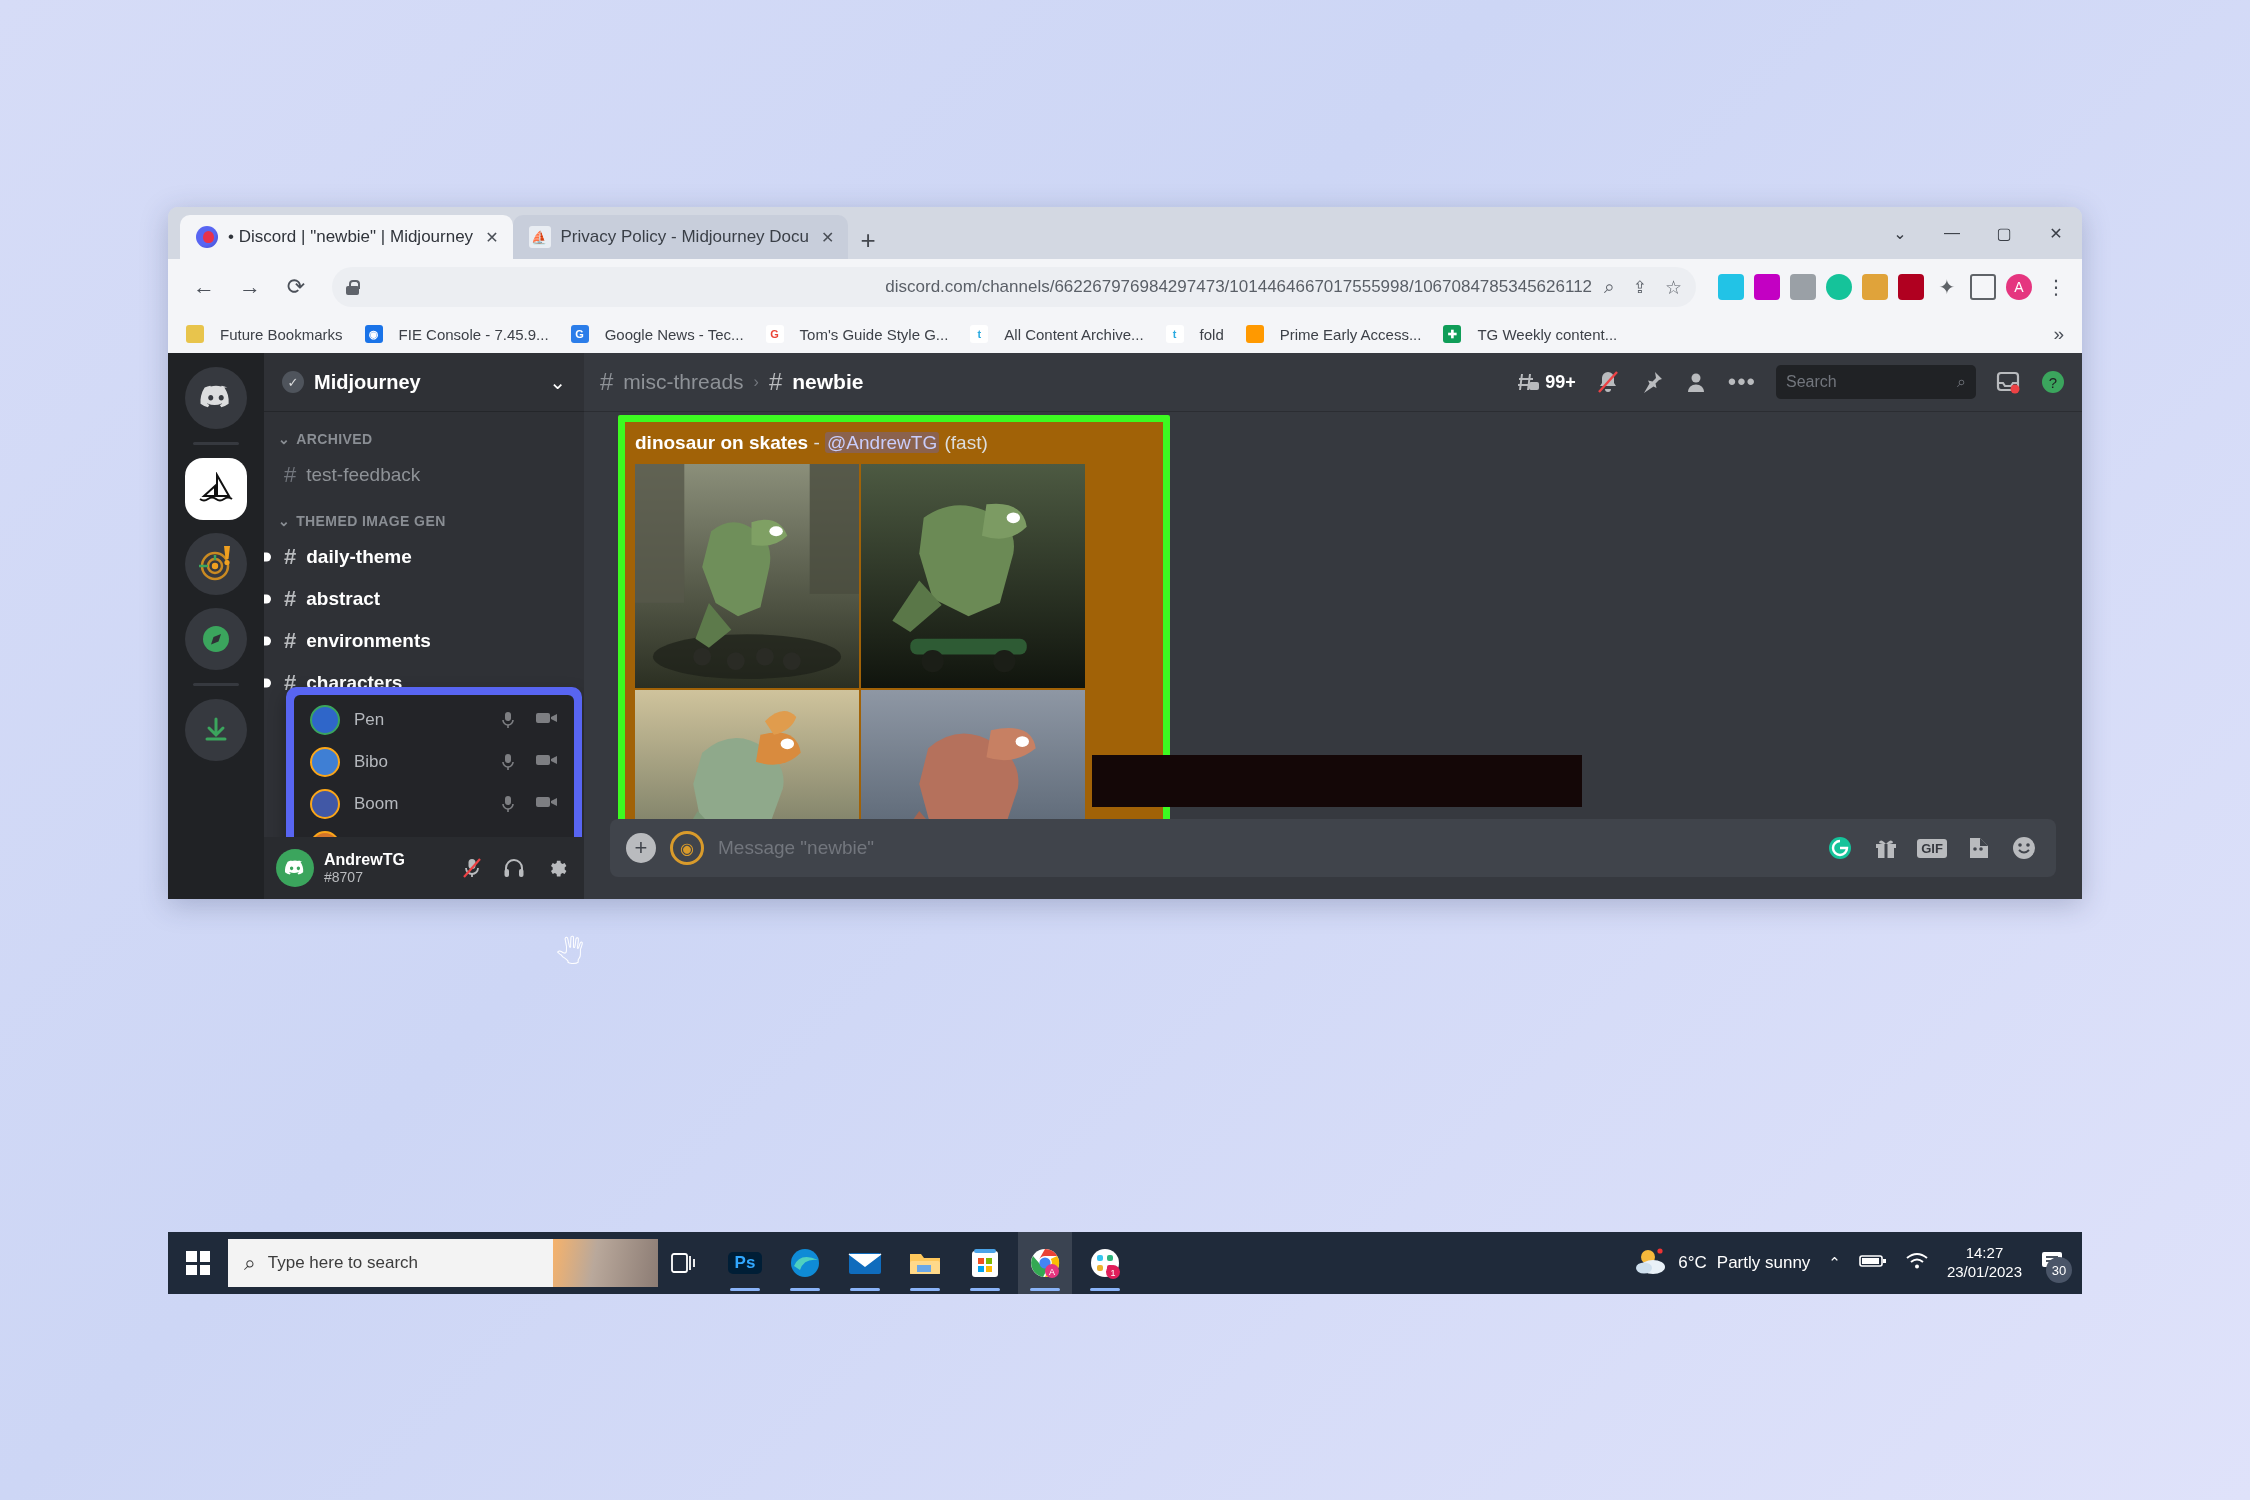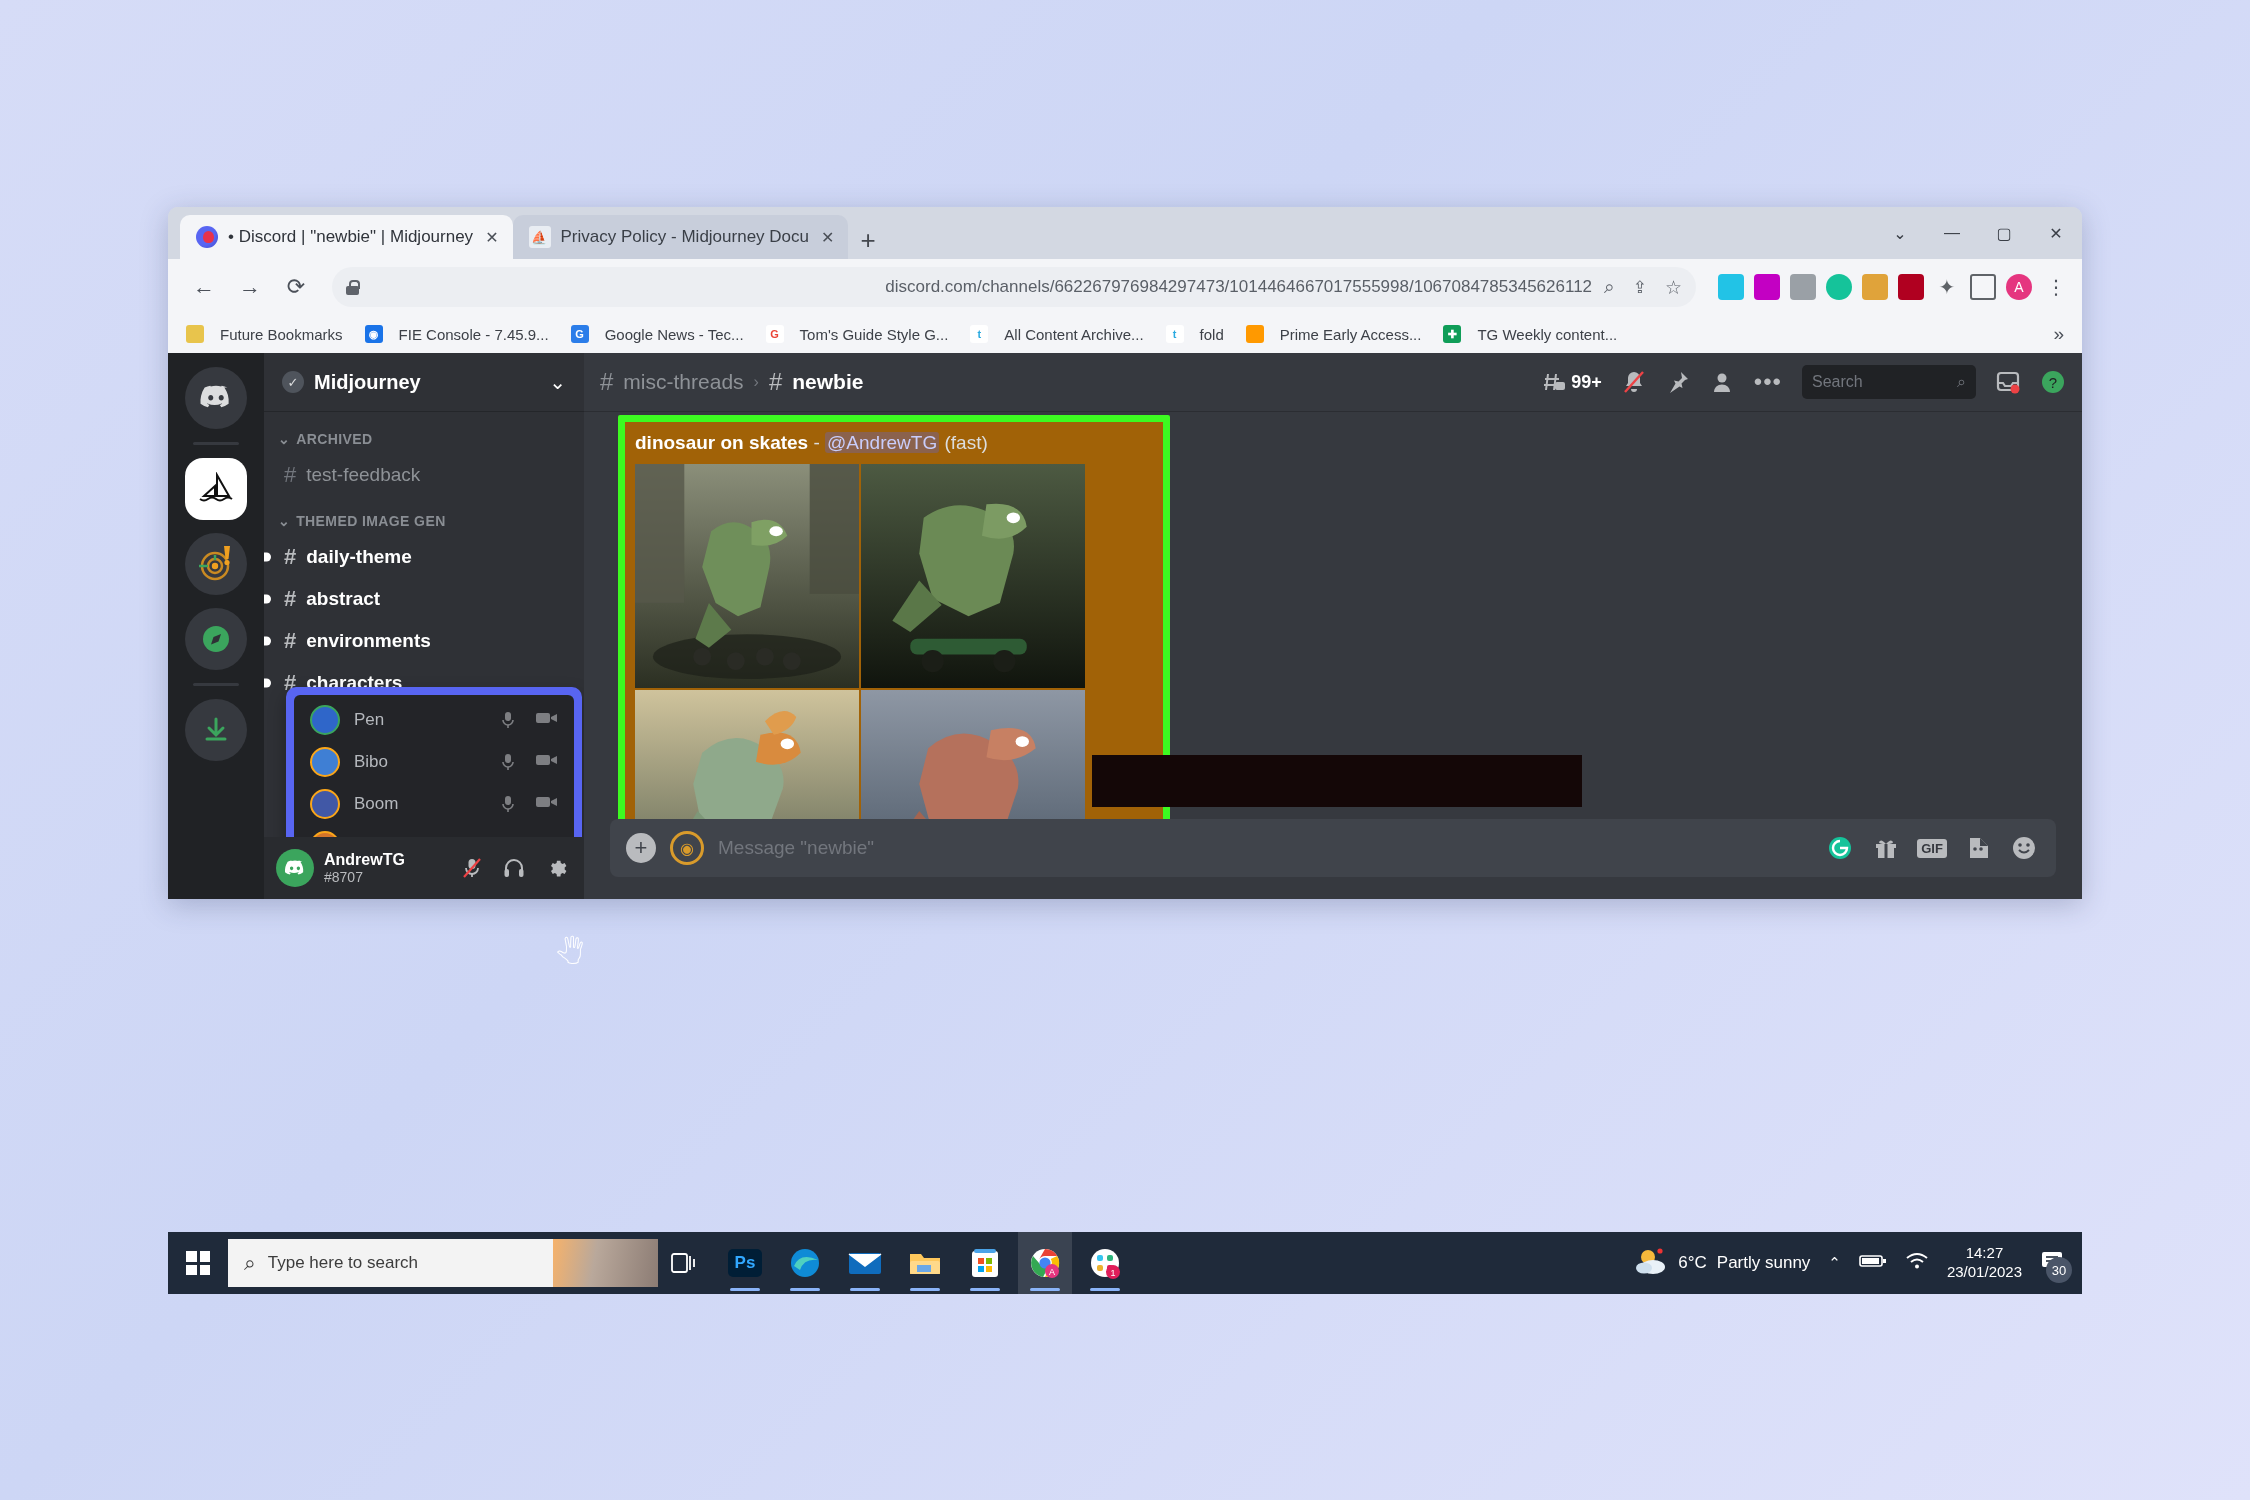--- a/index.html
+++ b/index.html
@@ -120,21 +120,21 @@
 
   .chat-col { flex: 1; background: #36393f; display: flex; flex-direction: column; position: relative; }
   .chat-header { height: 58px; display: flex; align-items: center; padding: 0 16px; gap: 12px;
     box-shadow: 0 1px 0 rgba(0,0,0,.2); }
   .bc { display: flex; align-items: center; gap: 10px; font-size: 21px; }
   .bc-parent { color: #8e9297; }
   .bc-cur { color: #fff; font-weight: bold; }
   .bc-sep { color: #72767d; font-size: 16px; }
   .hdr-right { margin-left: auto; display: flex; align-items: center; gap: 20px; color: #b9bbbe; }
   .hdr-ico { cursor: pointer; display:flex; align-items:center; gap:5px; font-size:18px; }
-  .search-box { width: 174px; height: 34px; background: #202225; border-radius: 5px;
+  .search-box { width: 200px; height: 34px; background: #202225; border-radius: 5px;
     display: flex; align-items: center; padding: 0 10px; gap: 6px; color: #72767d; font-size: 16px; cursor: text; }
 
   .chat-body { flex: 1; overflow: hidden; padding: 4px 0 0 34px; position: relative; }
   .mj-wrap { border: 7px solid #3dfa21; width: 552px; border-radius: 2px; }
   .mj-inner { background: #a16207; padding: 10px 10px 4px; }
   .mj-caption { font-size: 19px; color: #dcddde; margin-bottom: 10px; }
   .mj-caption b { color: #fff; }
   .mj-mention { background: rgba(88,101,242,.3); color: #c9cdfb; border-radius: 3px; padding: 0 2px; }
   .mj-grid { width: 450px; height: 450px; display: grid; grid-template-columns: 1fr 1fr;
     grid-template-rows: 1fr 1fr; gap: 2px; }
@@ -661,21 +661,21 @@
   </div>
   <div class="tb-task">
     <svg width="26" height="22" viewBox="0 0 26 22">
         <rect x="1" y="2" width="15" height="18" rx="2" fill="none" stroke="#fff" stroke-width="1.8"></rect>
         <line x1="19" y1="4" x2="19" y2="18" stroke="#fff" stroke-width="1.8"></line>
         <line x1="23" y1="7" x2="23" y2="15" stroke="#fff" stroke-width="1.8"></line>
       </svg>
   </div>
   <div class="tb-apps">
     <div class="tb-app running">
-      <span style="width:34px;height:28px;background:#001e36;border-radius:5px;color:#31a8ff;font-size:17px;font-weight:bold;display:flex;align-items:center;justify-content:center">Ps</span>
+      <span style="width:34px;height:22px;background:#001e36;border-radius:5px;color:#31a8ff;font-size:17px;font-weight:bold;display:flex;align-items:center;justify-content:center">Ps</span>
     </div>
     <div class="tb-app running">
       <svg width="34" height="34" viewBox="0 0 34 34">
           <circle cx="17" cy="17" r="14" fill="#0f8bd6"></circle>
           <path d="M6 20 q6 -14 24 -6 q-14 -2 -18 10 z" fill="#4fd0c0"></path>
         </svg>
     </div>
     <div class="tb-app running">
       <svg width="34" height="26" viewBox="0 0 34 26">
           <rect x="1" y="3" width="32" height="21" rx="2" fill="#0f6cbd"></rect>

